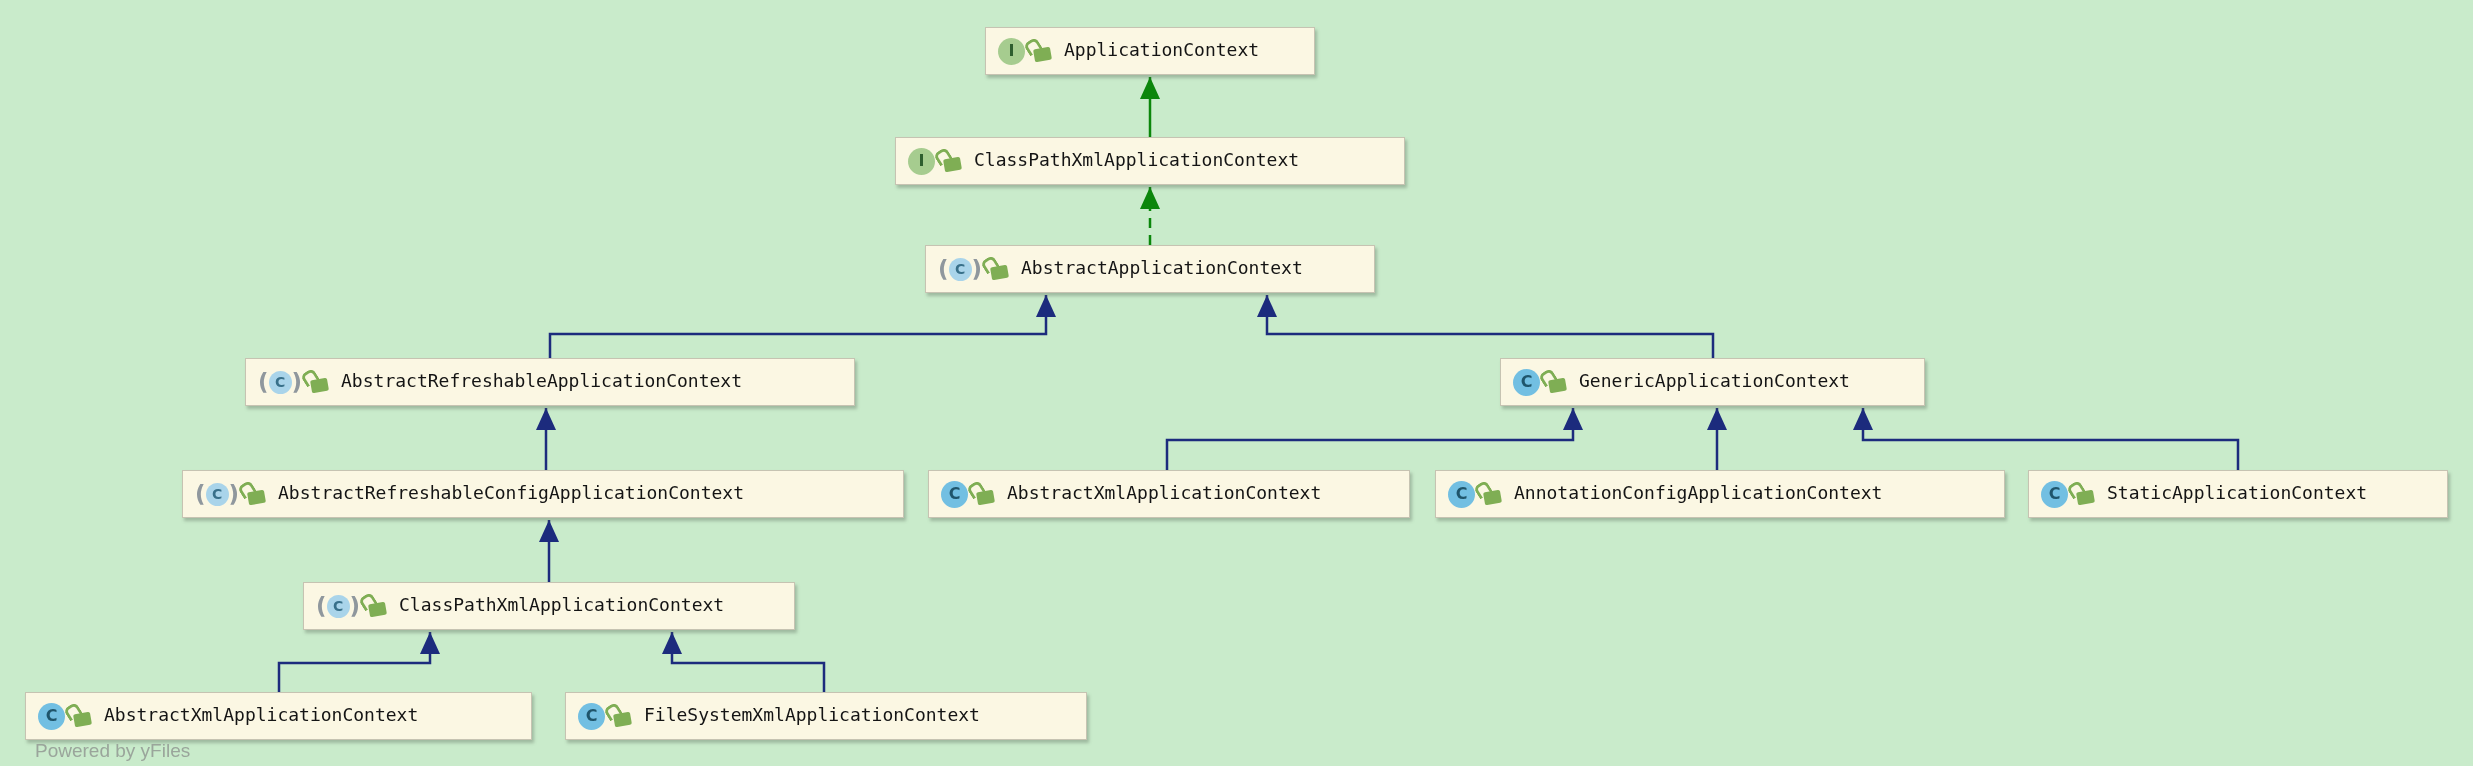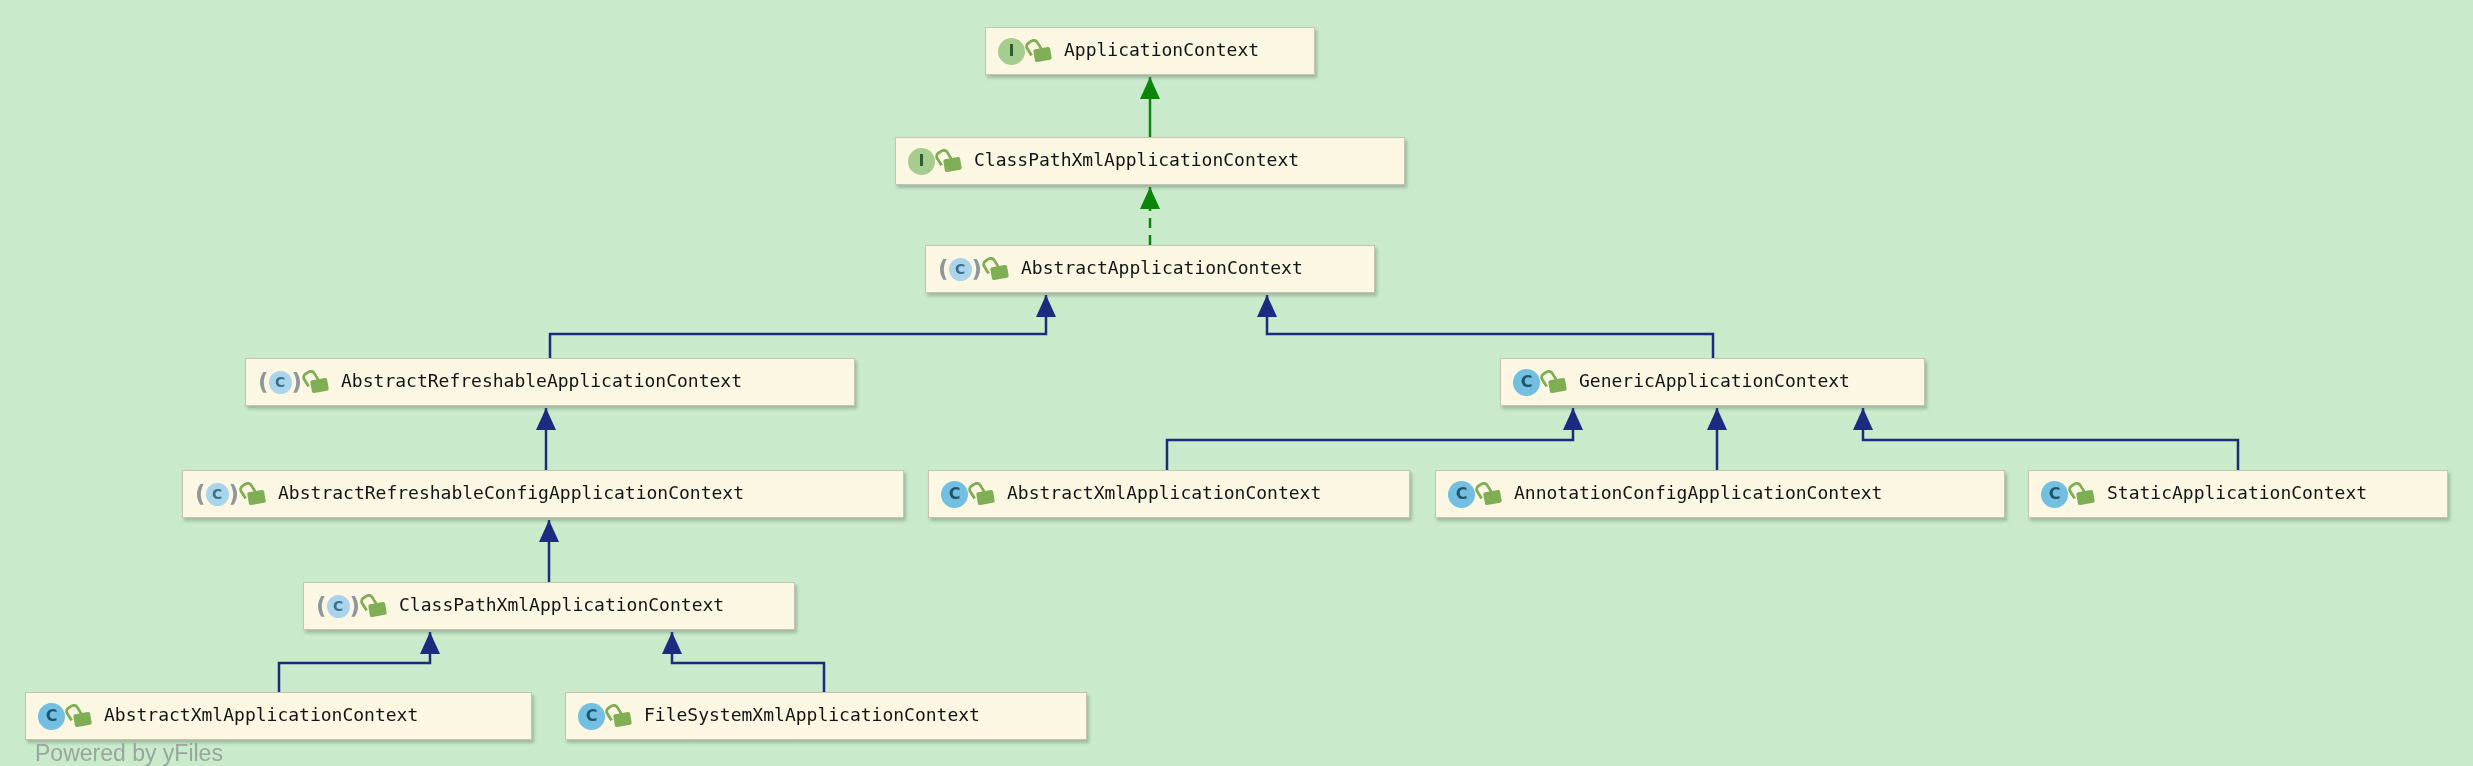--- a/index.html
+++ b/index.html
@@ -64,21 +64,21 @@
   .lock-icon::before{
     content:'';position:absolute;left:-7px;top:-10px;
     width:9px;height:11px;
     border:3px solid #7fae54;border-bottom:none;
     border-radius:6px 6px 0 0;
     transform:rotate(-22deg);
   }
   #watermark{
     position:absolute;left:35px;top:740px;z-index:3;
     font-family:"Liberation Sans", sans-serif;
-    font-size:23px;color:#9aa59b;
+    font-size:19px;color:#9aa59b;
   }
 </style>
 </head>
 <body>
 
 <div id="canvas">
   <svg id="edge-layer" width="2473" height="766" viewBox="0 0 2473 766" xmlns="http://www.w3.org/2000/svg">
     <defs>
       <marker id="arrow-blue" markerUnits="userSpaceOnUse" markerWidth="24" markerHeight="22" refX="22" refY="10" orient="auto">
         <path d="M0,0 L22,10 L0,20 Z" fill="#1c2b7d"></path>

